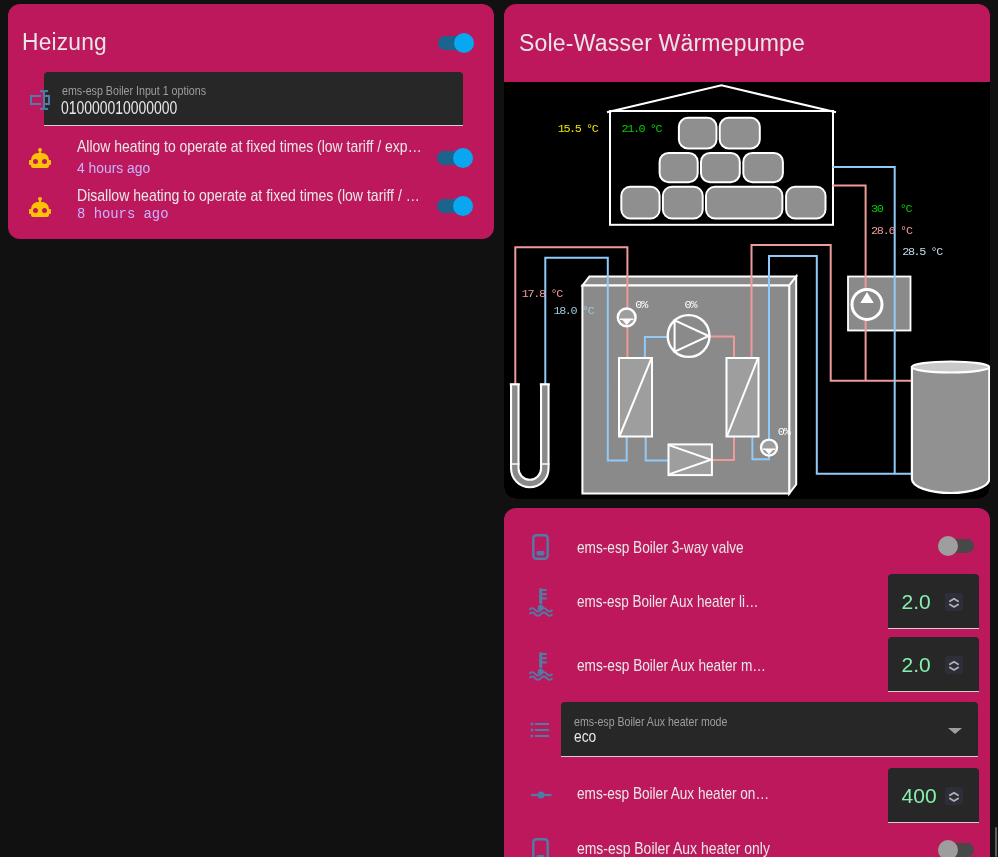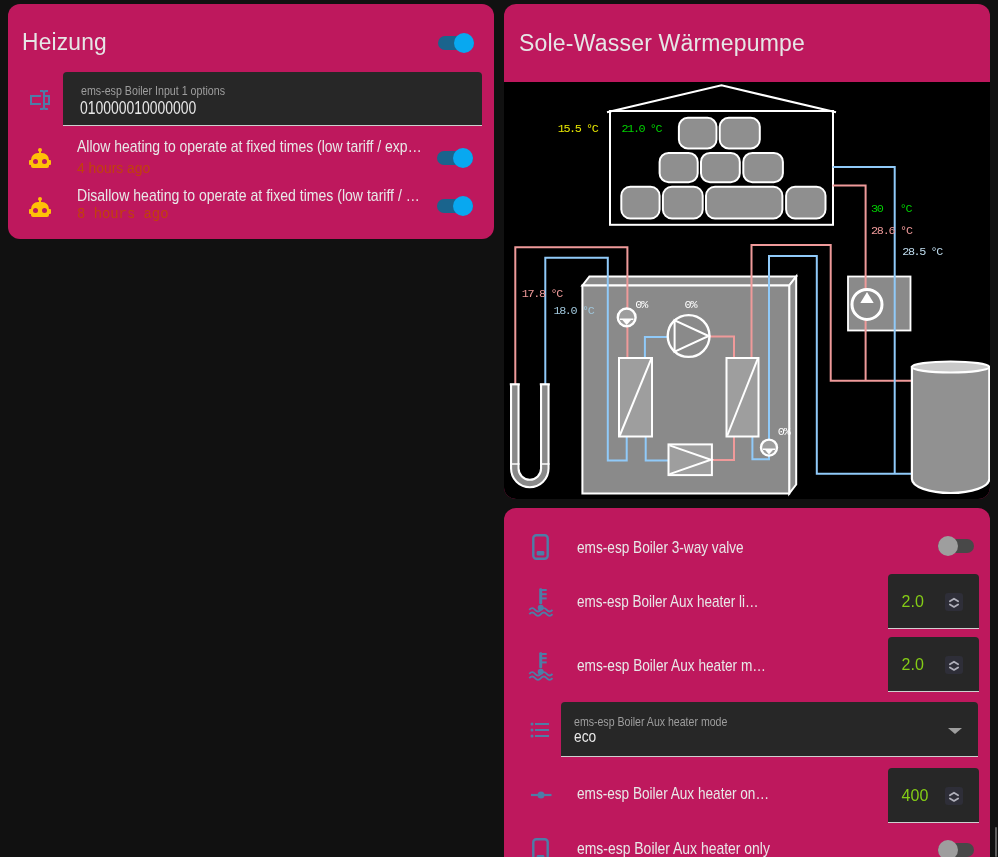--- a/index.html
+++ b/index.html
@@ -1,44 +1,44 @@
 <!DOCTYPE html>
 <html><head>
 <meta charset="utf-8">
 <style>
 html,body{margin:0;padding:0;width:998px;height:857px;background:#111111;overflow:hidden;
   font-family:"Liberation Sans",sans-serif;}
 .card{position:absolute;background:#be185d;border-radius:12px;}
 .abs{position:absolute;}
 .title{font-size:23px;color:#e6e6e6;letter-spacing:0.2px;}
 .ptext{font-size:17px;color:#e8e8e8;line-height:17px;white-space:nowrap;}
-.stext{font-size:14px;color:#c2410c;line-height:14px;white-space:nowrap;}
+.stext{font-size:14px;color:#c4b5fd;line-height:14px;white-space:nowrap;}
 .field{position:absolute;background:#272727;border-radius:4px 4px 0 0;border-bottom:1px solid #cfcfcf;}
 .flabel{position:absolute;font-size:13px;color:#9e9e9e;line-height:13px;white-space:nowrap;}
 .fvalue{position:absolute;font-size:17px;color:#e8e8e8;line-height:17px;white-space:nowrap;}
 .track{position:absolute;width:36px;height:14px;border-radius:7px;}
 .thumb{position:absolute;width:20px;height:20px;border-radius:50%;}
 .on .track{background:#1a648d;}
 .on .thumb{background:#08a8f0;}
 .off .track{background:#484848;}
 .off .thumb{background:#9e9e9e;}
 .spin{position:absolute;width:18px;height:18px;background:#2e2e38;border-radius:3px;}
-.nval{position:absolute;font-size:16px;color:#84cc16;line-height:15.5px;text-align:center;}
+.nval{position:absolute;font-size:21px;color:#86efac;line-height:15.5px;text-align:center;}
 </style>
 </head>
 <body>
 
 <div class="card" style="left:8px;top:4px;width:486px;height:235px;"></div>
 <div class="abs title" style="left:22.3px;top:29.3px;transform:scaleX(0.99);transform-origin:0 50%;">Heizung</div>
 <div class="abs on">
     <div class="track" style="left:438px;top:36px;"></div>
     <div class="thumb" style="left:454px;top:33px;"></div>
   </div>
 
-<div class="field" style="left:63px;top:72px;width:419px;height:53px;">
+<div class="field" style="left:44px;top:72px;width:419px;height:53px;">
   <div class="flabel" style="left:17.7px;top:12.3px;transform:scaleX(0.82);transform-origin:0 50%;">ems-esp Boiler Input 1 options</div>
   <div class="fvalue" style="left:17.2px;top:27.8px;font-size:17.5px;transform:scaleX(0.797);transform-origin:0 50%;">010000010000000</div>
 </div>
 <svg class="abs" style="left:28px;top:88px;" width="24" height="24" viewBox="0 0 24 24">
     <path fill="#4d7da7" d="M17,7H22V17H17V19A1,1 0 0,0 18,20H20V22H17.5C16.95,22 16,21.55 16,21C16,21.55 15.05,22 14.5,22H12V20H14A1,1 0 0,0 15,19V5A1,1 0 0,0 14,4H12V2H14.5C15.05,2 16,2.45 16,3C16,2.45 16.95,2 17.5,2H20V4H18A1,1 0 0,0 17,5V7M2,7H13V9H4V15H13V17H2V7M20,15V9H17V15H20Z"></path>
   </svg>
 
 <svg class="abs" style="left:28px;top:146px;" width="24" height="24" viewBox="0 0 24 24">
     <path fill="#ffc107" d="M12,2A2,2 0 0,1 14,4C14,4.74 13.6,5.39 13,5.73V7H14A7,7 0 0,1 21,14H22A1,1 0 0,1 23,15V18A1,1 0 0,1 22,19H21V20A2,2 0 0,1 19,22H5A2,2 0 0,1 3,20V19H2A1,1 0 0,1 1,18V15A1,1 0 0,1 2,14H3A7,7 0 0,1 10,7H11V5.73C10.4,5.39 10,4.74 10,4A2,2 0 0,1 12,2M7.5,13A2.5,2.5 0 0,0 5,15.5A2.5,2.5 0 0,0 7.5,18A2.5,2.5 0 0,0 10,15.5A2.5,2.5 0 0,0 7.5,13M16.5,13A2.5,2.5 0 0,0 14,15.5A2.5,2.5 0 0,0 16.5,18A2.5,2.5 0 0,0 19,15.5A2.5,2.5 0 0,0 16.5,13Z"></path>
   </svg>

